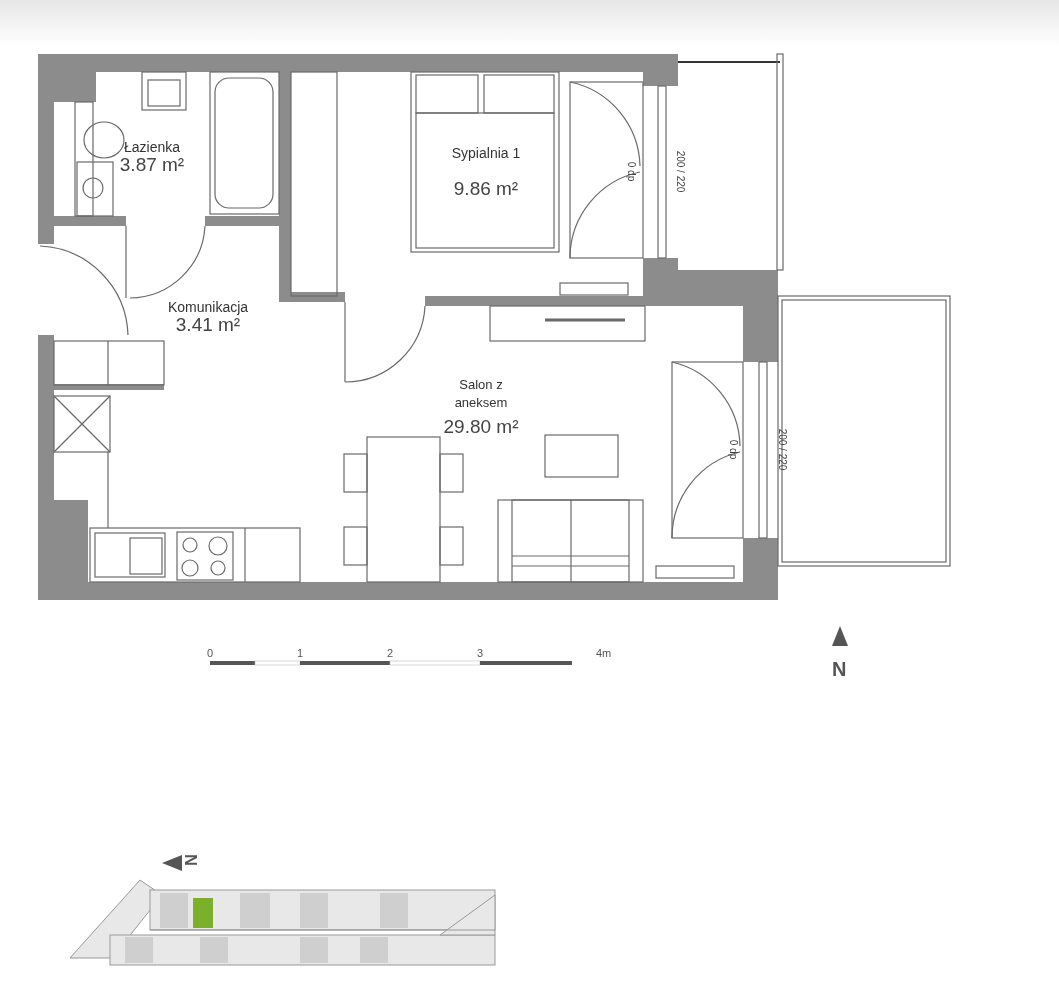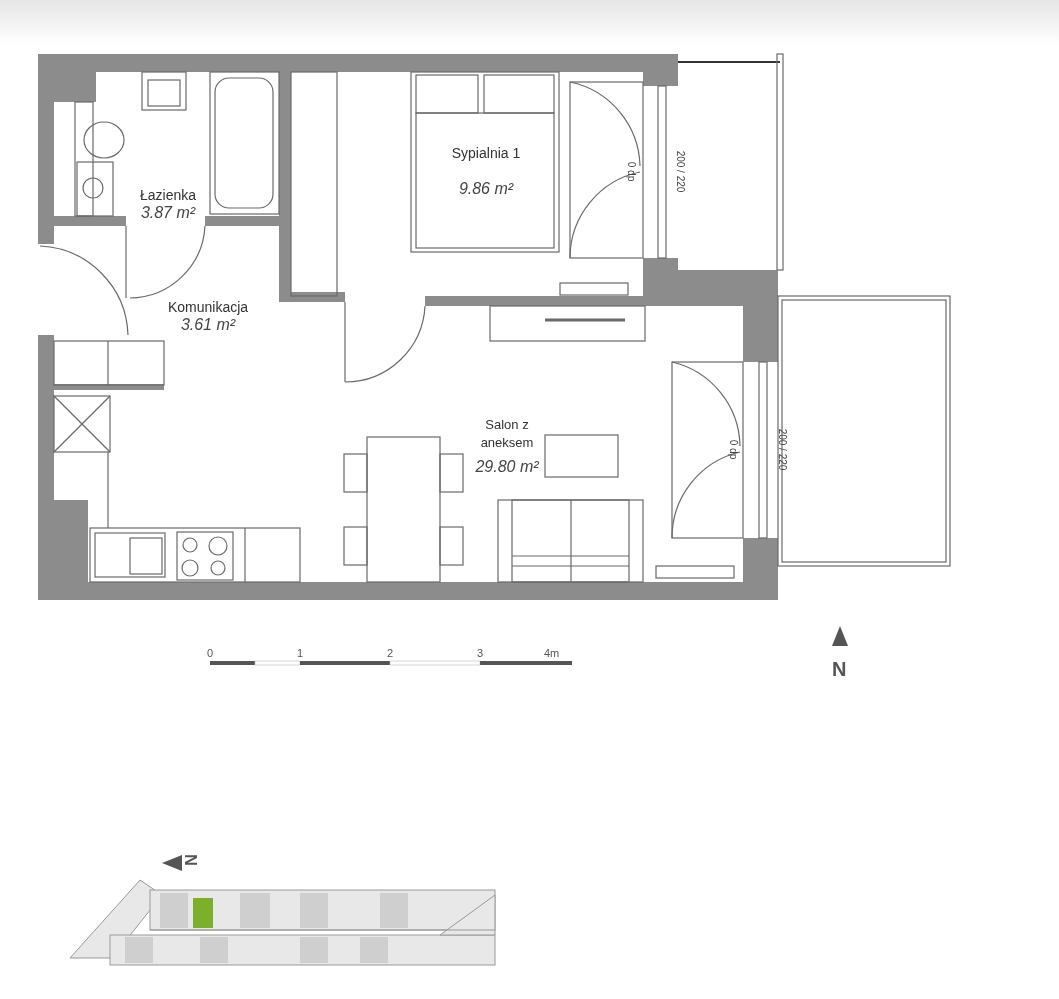--- a/index.html
+++ b/index.html
@@ -2,21 +2,21 @@
 <html><head>
 <meta charset="utf-8">
 <style>
   html, body { margin:0; padding:0; }
   body { width:1059px; height:999px; background:#ffffff; position:relative; overflow:hidden;
          font-family:"Liberation Sans", sans-serif; color:#333; }
   .topfade { position:absolute; left:0; top:0; width:1059px; height:45px;
              background:linear-gradient(#e6e6e6, #ffffff); }
   svg { position:absolute; left:0; top:0; }
   .lbl { position:absolute; text-align:center; font-size:14px; color:#333; line-height:18px; }
-  .area { font-size:16px; color:#444;font-style:italic; }
+  .area { font-size:19px; color:#444; }
   .rot { position:absolute; font-size:10px; color:#444; transform:rotate(90deg); transform-origin:center; white-space:nowrap; }
   .scale-num { position:absolute; font-size:11px; color:#555; }
   .north { position:absolute; font-size:20px; font-weight:bold; color:#555; }
 </style>
 </head>
 <body>
 
 <div class="topfade"></div>
 
 <svg width="1059" height="999" viewBox="0 0 1059 999">
@@ -159,43 +159,43 @@
     <rect x="380" y="893" width="28" height="35"></rect>
     <rect x="125" y="937" width="28" height="26"></rect>
     <rect x="200" y="937" width="28" height="26"></rect>
     <rect x="300" y="937" width="28" height="26"></rect>
     <rect x="360" y="937" width="28" height="26"></rect>
   </g>
   <rect x="193" y="898" width="20" height="30" fill="#7ab02a"></rect>
   <polygon points="162,863 182,855 182,871" fill="#555"></polygon>
 </svg>
 
-<div class="lbl" style="left:118px;top:138px;width:100px;margin-top:48px;">
+<div class="lbl" style="left:102px;top:138px;width:100px;">
   <div>Łazienka</div>
   <div class="area">3.87 m²</div>
 </div>
 <div class="lbl" style="left:436px;top:144px;width:100px;">
   <div>Sypialnia 1</div>
   <div class="area" style="margin-top:18px">9.86 m²</div>
 </div>
 <div class="lbl" style="left:148px;top:298px;width:120px;">
   <div>Komunikacja</div>
-  <div class="area">3.61 m²</div>
-</div>
-<div class="lbl" style="left:452px;top:376px;width:110px;font-size:13px;margin-top:40px;">
+  <div class="area">3.41 m²</div>
+</div>
+<div class="lbl" style="left:426px;top:376px;width:110px;font-size:13px;">
   <div>Salon z</div>
   <div>aneksem</div>
   <div class="area" style="margin-top:6px">29.80 m²</div>
 </div>
 
 <div class="rot" style="left:660px;top:166px;">200 / 220</div>
 <div class="rot" style="left:762px;top:444px;">200 / 220</div>
 <div class="rot" style="left:622px;top:166px;">0 dp</div>
 <div class="rot" style="left:724px;top:444px;">0 dp</div>
 
 <div class="scale-num" style="left:207px;top:647px;">0</div>
 <div class="scale-num" style="left:297px;top:647px;">1</div>
 <div class="scale-num" style="left:387px;top:647px;">2</div>
 <div class="scale-num" style="left:477px;top:647px;">3</div>
-<div class="scale-num" style="left:544px;top:647px;">4m</div>
+<div class="scale-num" style="left:596px;top:647px;">4m</div>
 
 <div class="north" style="left:832px;top:658px;">N</div>
 <div class="north" style="left:186px;top:851px;font-size:16px;transform:rotate(-90deg);">N</div>
 
 </body></html>

